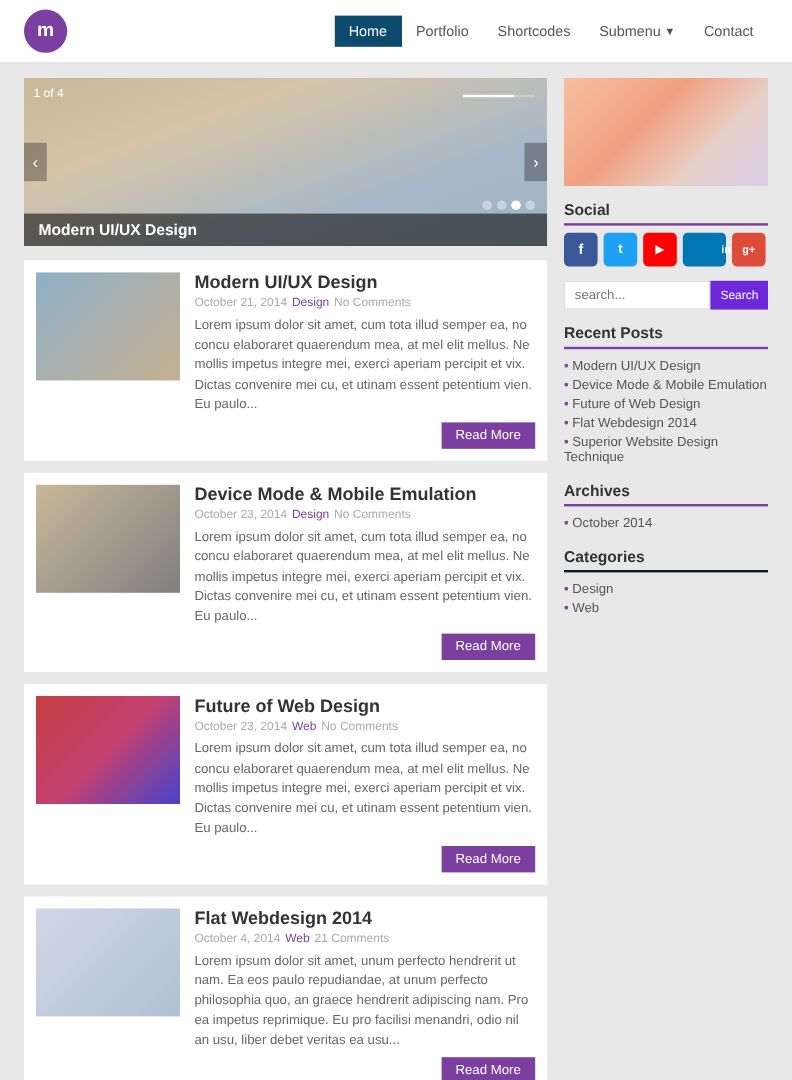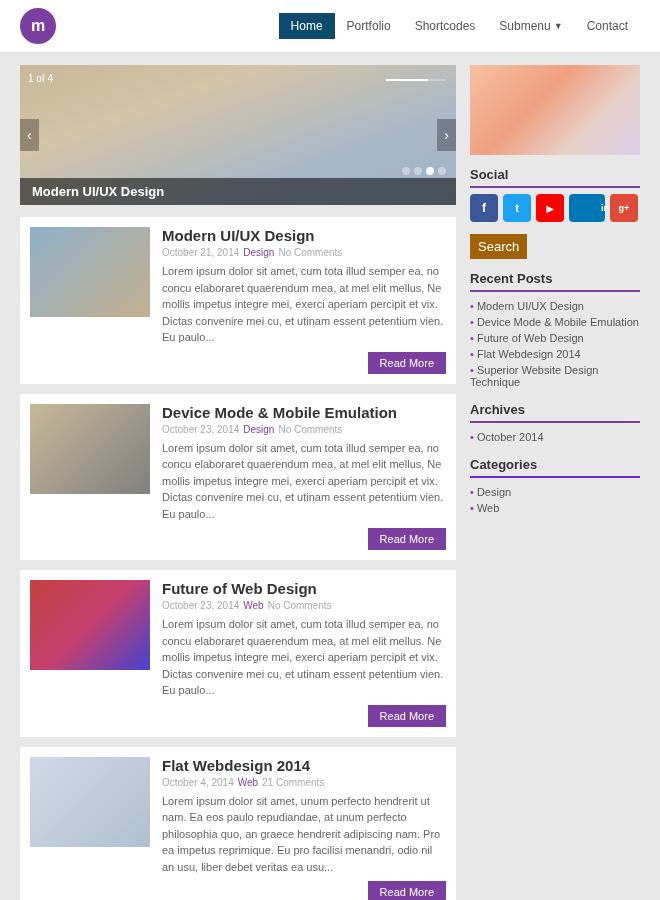--- a/index.html
+++ b/index.html
@@ -118,21 +118,22 @@
       <div style="display:flex;gap:5px;flex-wrap:wrap;">
         <div style="width:28px;height:28px;border-radius:4px;background:#3b5998;display:flex;align-items:center;justify-content:center;color:#fff;font-size:12px;font-weight:bold;cursor:pointer;">f</div>
         <div style="width:28px;height:28px;border-radius:4px;background:#1da1f2;display:flex;align-items:center;justify-content:center;color:#fff;font-size:11px;font-weight:bold;cursor:pointer;">t</div>
         <div style="width:28px;height:28px;border-radius:4px;background:#ff0000;display:flex;align-items:center;justify-content:center;color:#fff;font-size:10px;cursor:pointer;">▶</div>
         <div style="width:28px;height:28px;border-radius:4px;background:#0077b5;display:flex;align-items:center;justify-content:center;color:#fff;font-size:9px;font-weight:bold;cursor:pointer;padding-left:36px;">in</div>
         <div style="width:28px;height:28px;border-radius:4px;background:#dd4b39;display:flex;align-items:center;justify-content:center;color:#fff;font-size:9px;font-weight:bold;cursor:pointer;">g+</div>
       </div>
     </div>
 
     <div style="display:flex;margin-bottom:12px;">
-      <button style="background:#a16207;color:#fff;border:none;padding:5px 8px;font-size:13px;cursor:pointer;">Search</button>
+      <input type="text" style="flex: 1 1 0%; border: 1px solid rgb(221, 221, 221); padding: 5px 8px; font-size: 11px; outline: none; width: 100px;" placeholder="search...">
+      <button style="background:#6d28d9;color:#fff;border:none;padding:5px 8px;font-size:10px;cursor:pointer;">Search</button>
     </div>
 
     <div style="margin-bottom:12px;">
       <div style="font-size:13px;font-weight:bold;color:#333;margin-bottom:6px;border-bottom:2px solid #7b3fa0;padding-bottom:4px;">Recent Posts</div>
       <ul style="list-style:none;padding:0;">
         <li style="font-size:11px;padding:2px 0;color:#555;cursor:pointer;"><span style="color:#7b3fa0;">• </span><span>Modern UI/UX Design</span></li>
         <li style="font-size:11px;padding:2px 0;color:#555;cursor:pointer;"><span style="color:#7b3fa0;">• </span><span>Device Mode &amp; Mobile Emulation</span></li>
         <li style="font-size:11px;padding:2px 0;color:#555;cursor:pointer;"><span style="color:#7b3fa0;">• </span><span>Future of Web Design</span></li>
         <li style="font-size:11px;padding:2px 0;color:#555;cursor:pointer;"><span style="color:#7b3fa0;">• </span><span>Flat Webdesign 2014</span></li>
         <li style="font-size:11px;padding:2px 0;color:#555;cursor:pointer;"><span style="color:#7b3fa0;">• </span><span>Superior Website Design Technique</span></li>
@@ -140,21 +141,21 @@
     </div>
 
     <div style="margin-bottom:12px;">
       <div style="font-size:13px;font-weight:bold;color:#333;margin-bottom:6px;border-bottom:2px solid #7b3fa0;padding-bottom:4px;">Archives</div>
       <ul style="list-style:none;padding:0;">
         <li style="font-size:11px;padding:2px 0;color:#555;cursor:pointer;"><span style="color:#7b3fa0;">• </span><span>October 2014</span></li>
       </ul>
     </div>
 
     <div style="margin-bottom:12px;">
-      <div style="font-size:13px;font-weight:bold;color:#333;margin-bottom:6px;border-bottom:2px solid #6d28d9;padding-bottom:4px;">Categories</div>
+      <div style="font-size:13px;font-weight:bold;color:#333;margin-bottom:6px;border-bottom:2px solid #0f172a;padding-bottom:4px;">Categories</div>
       <ul style="list-style:none;padding:0;">
         <li style="font-size:11px;padding:2px 0;color:#555;cursor:pointer;"><span style="color:#7b3fa0;">• </span><span>Design</span></li>
         <li style="font-size:11px;padding:2px 0;color:#555;cursor:pointer;"><span style="color:#7b3fa0;">• </span><span>Web</span></li>
       </ul>
     </div>
 
   </div>
 
 </div>
 

